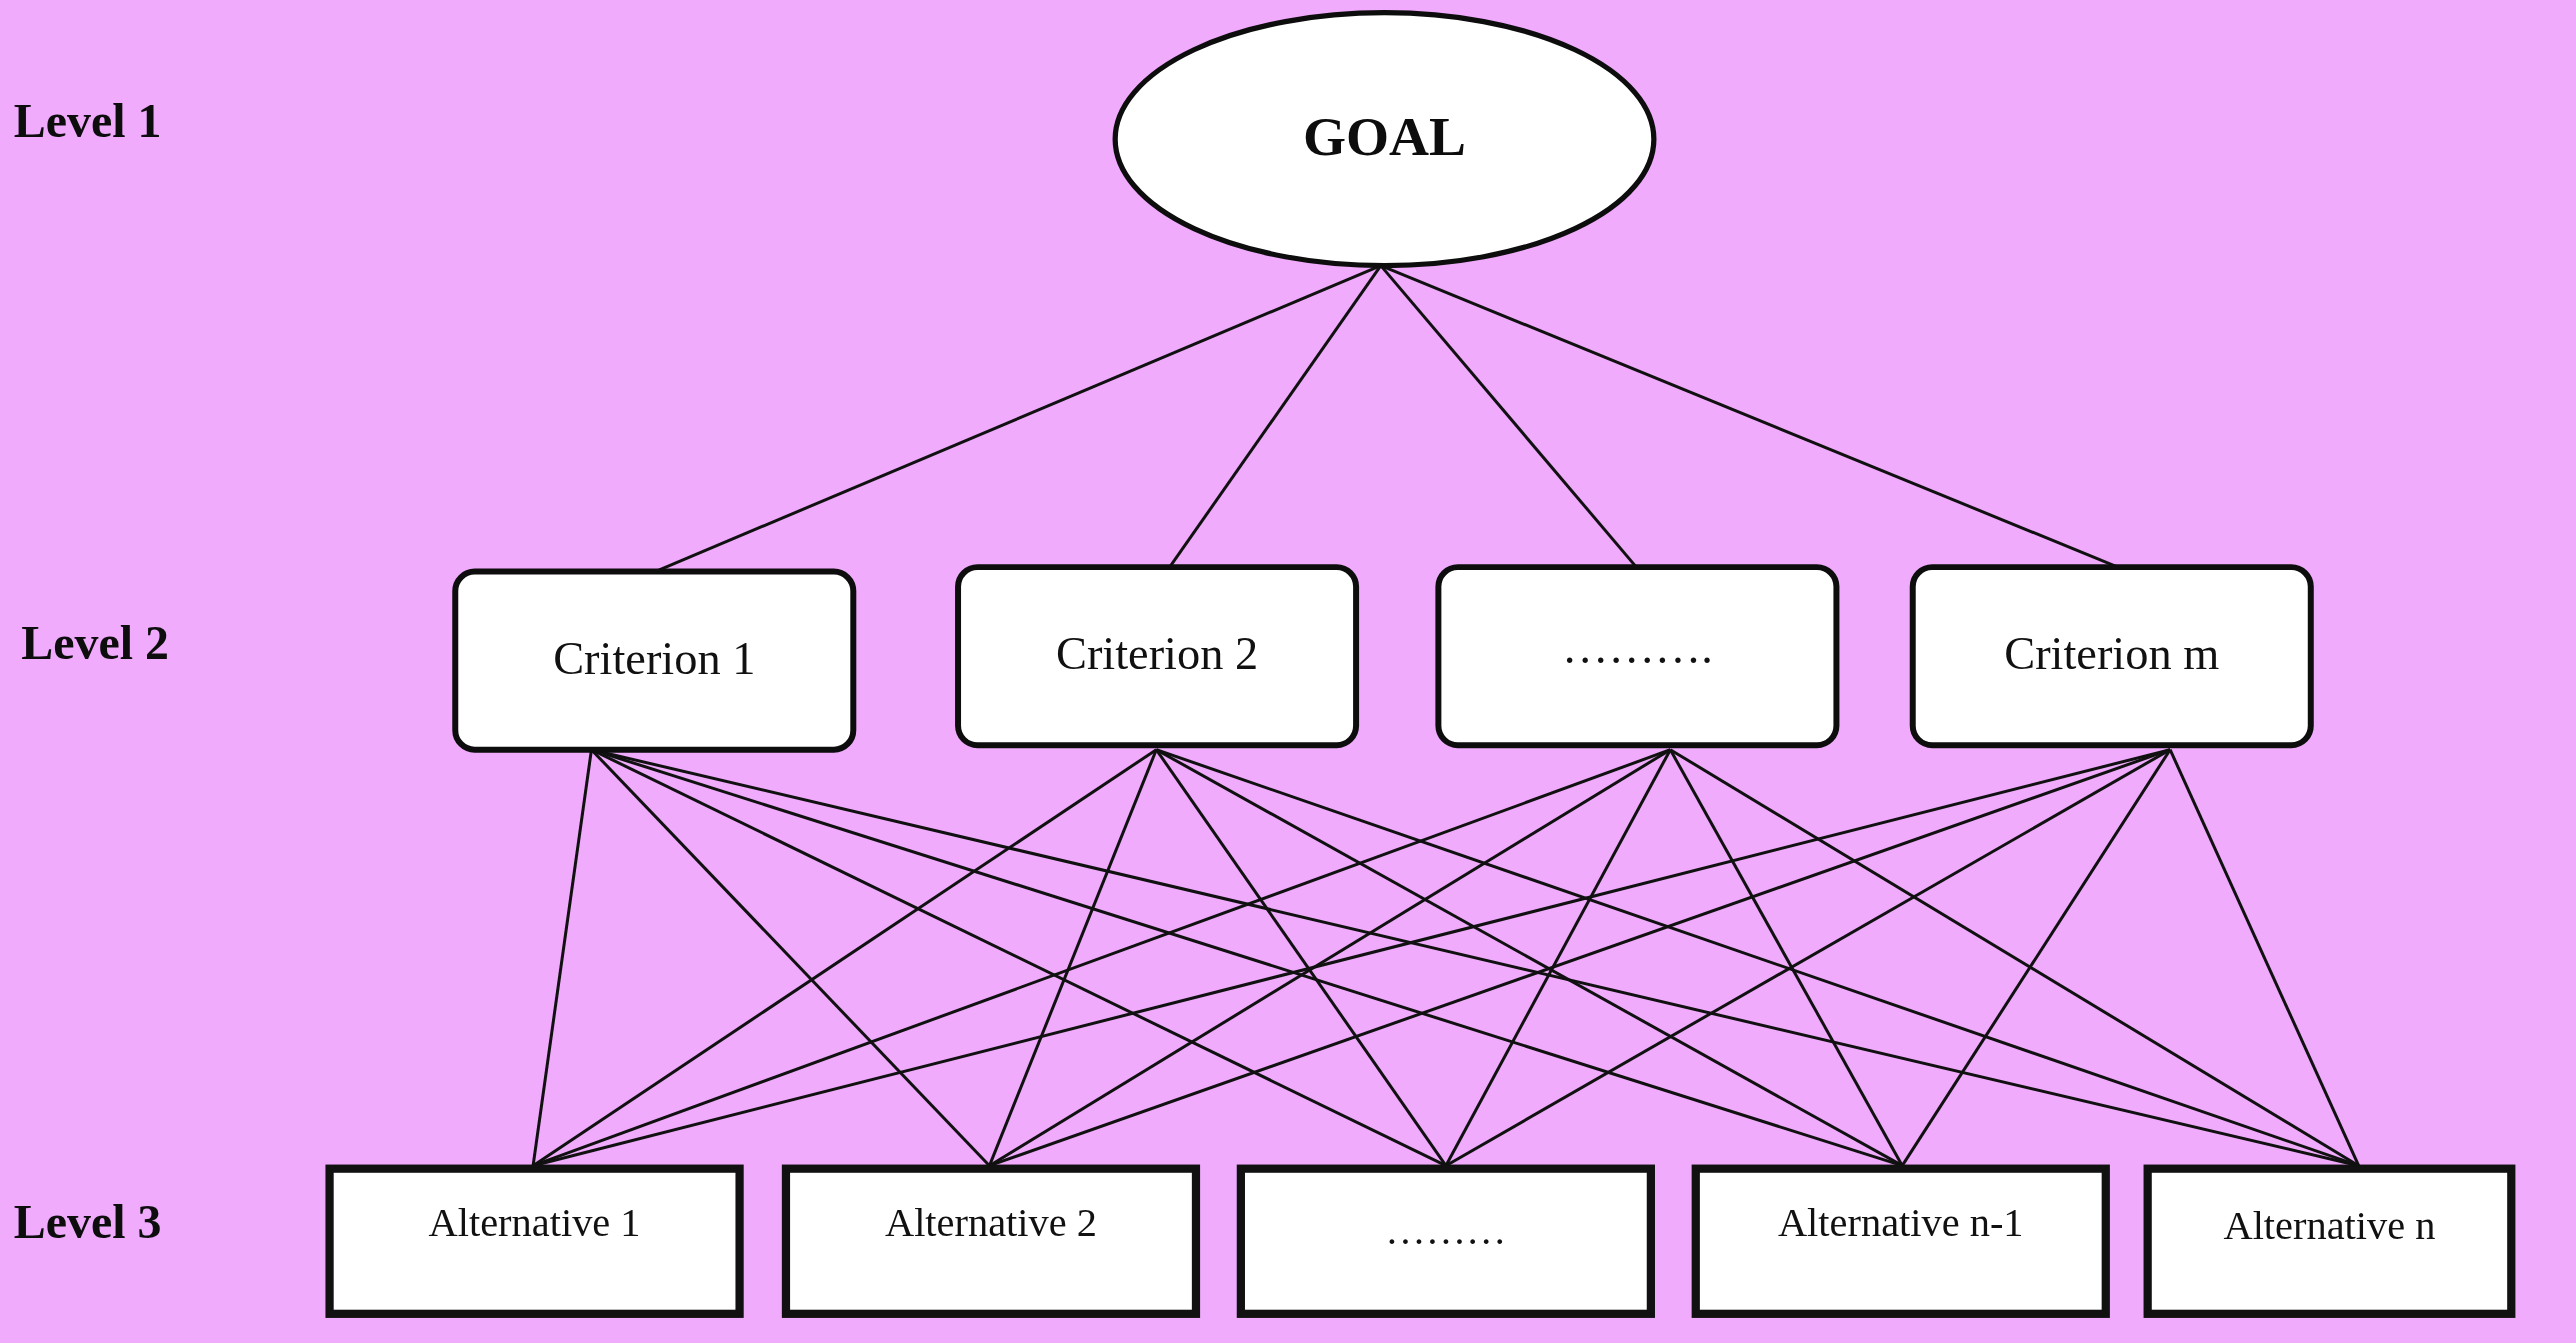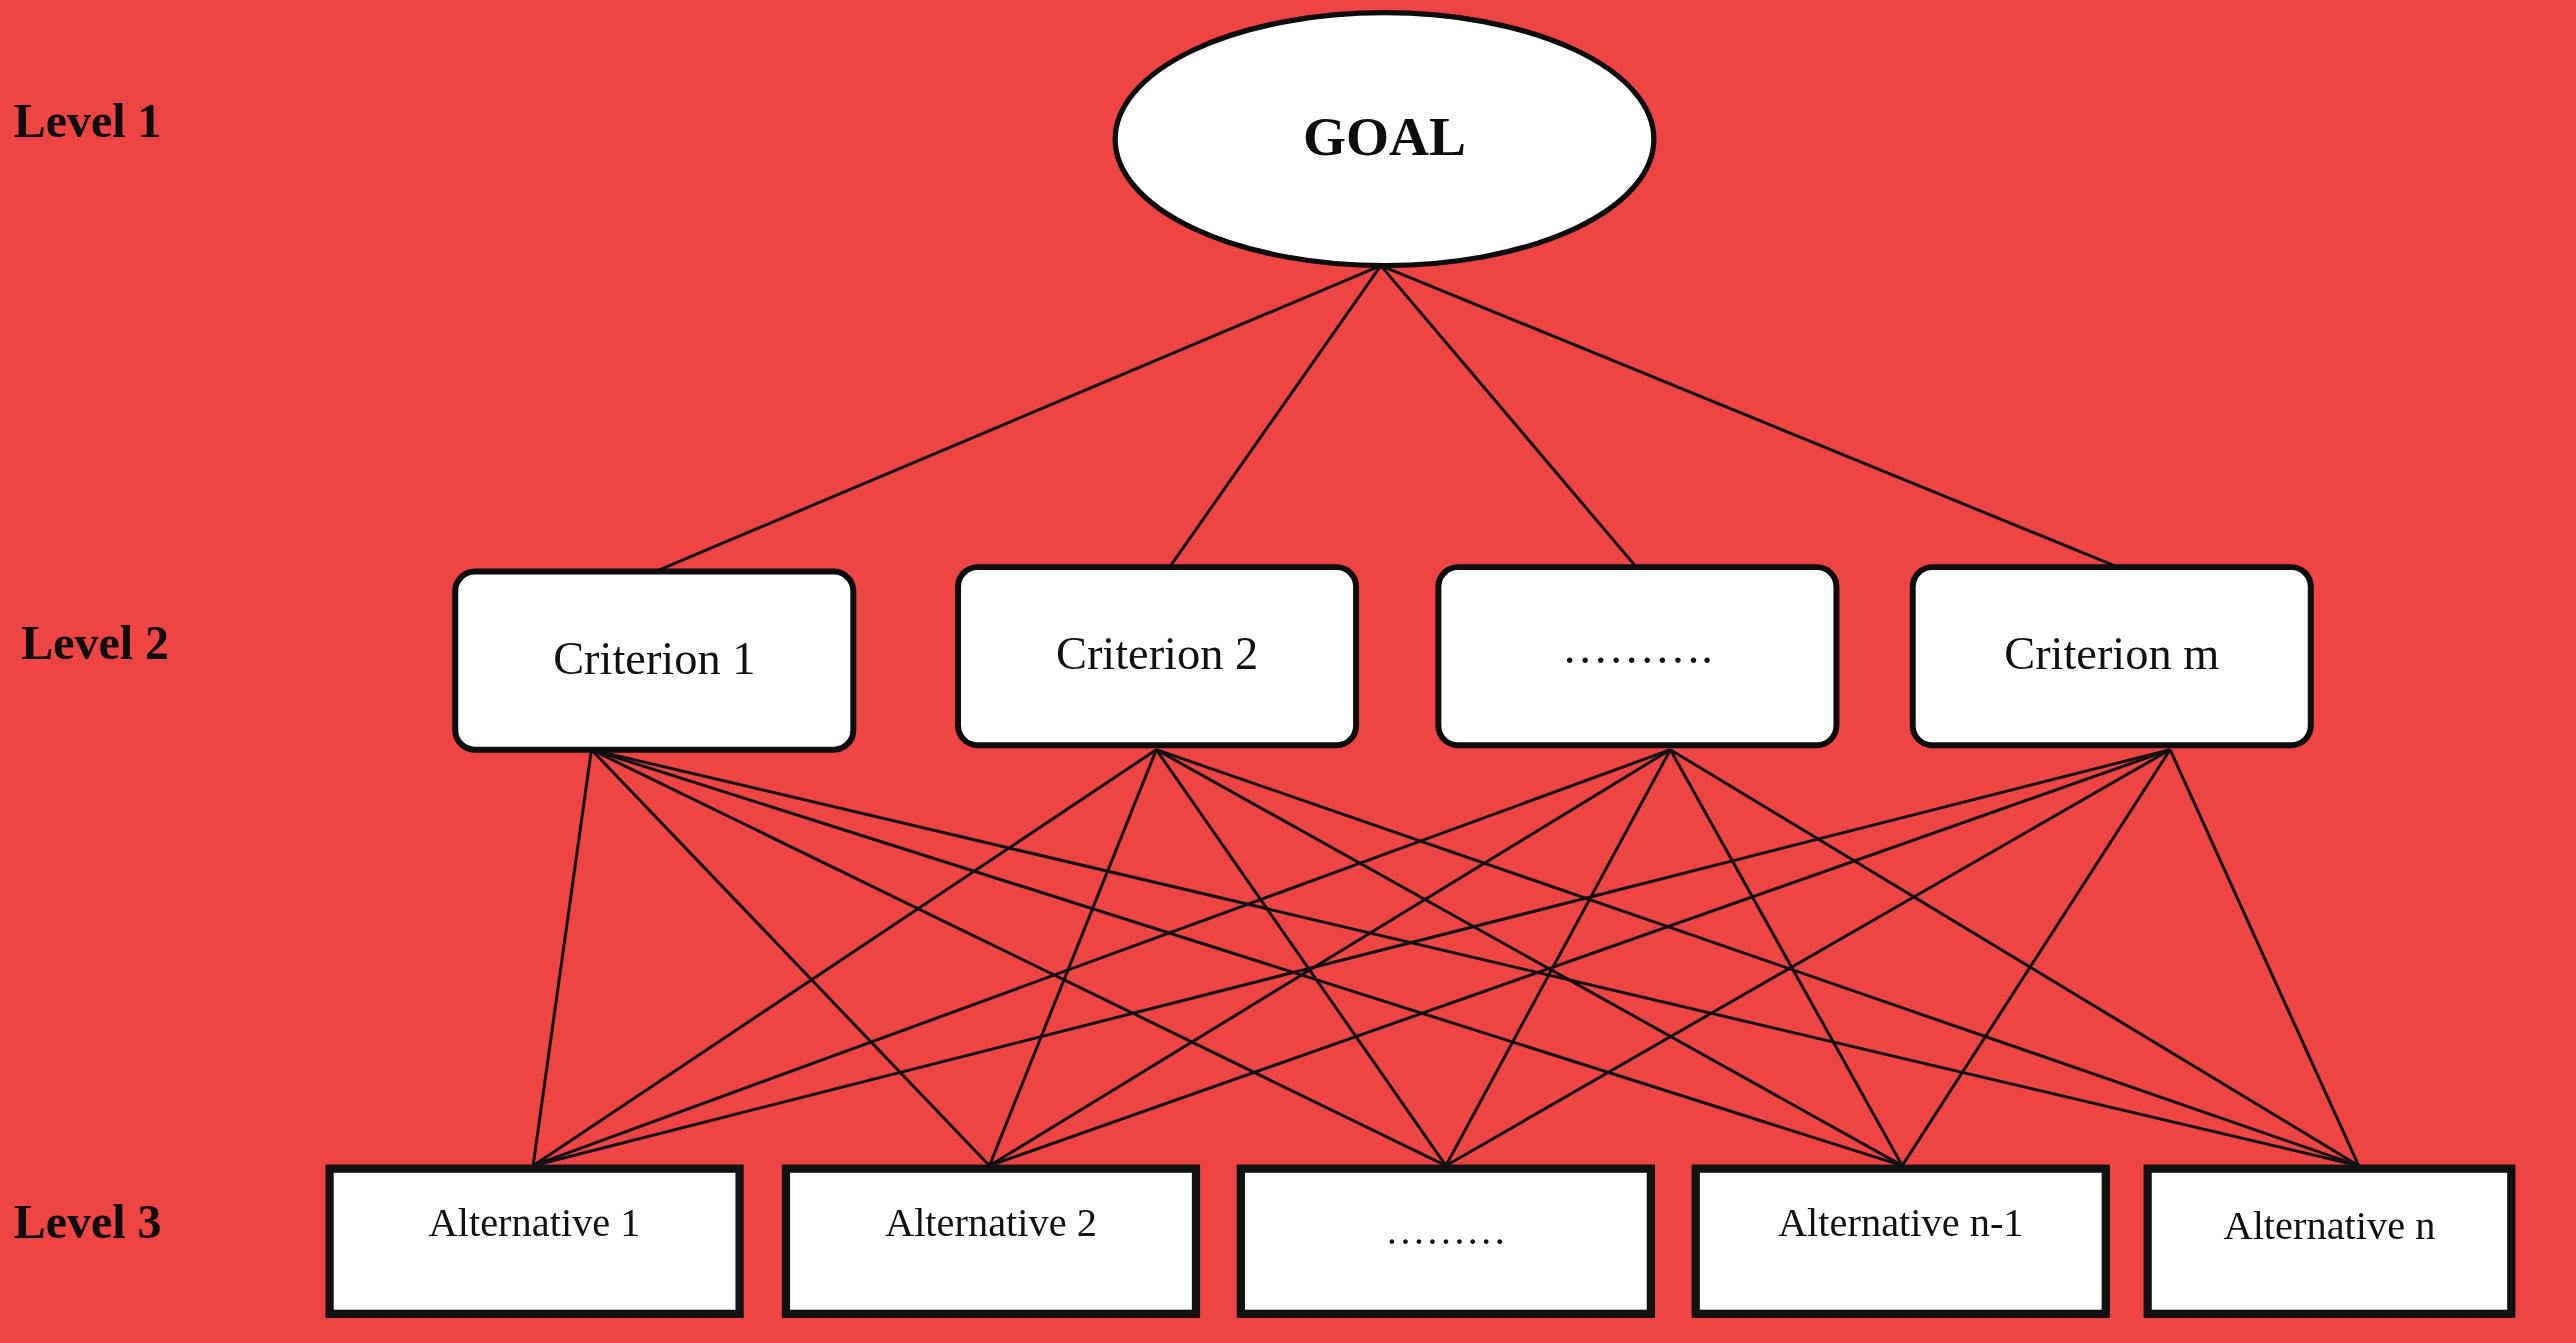--- a/index.html
+++ b/index.html
@@ -7,21 +7,21 @@
     padding: 0;
     background: #ffffff;
   }
   body {
     font-family: "Liberation Serif", "DejaVu Serif", serif;
   }
   #canvas {
     position: relative;
     width: 2576px;
     height: 1343px;
-    background: #ef4444;
+    background: #f0abfc;
     overflow: hidden;
   }
   #diagram-svg {
     position: absolute;
     top: 0;
     left: 0;
     width: 2576px;
     height: 1343px;
   }
   .level-label {

